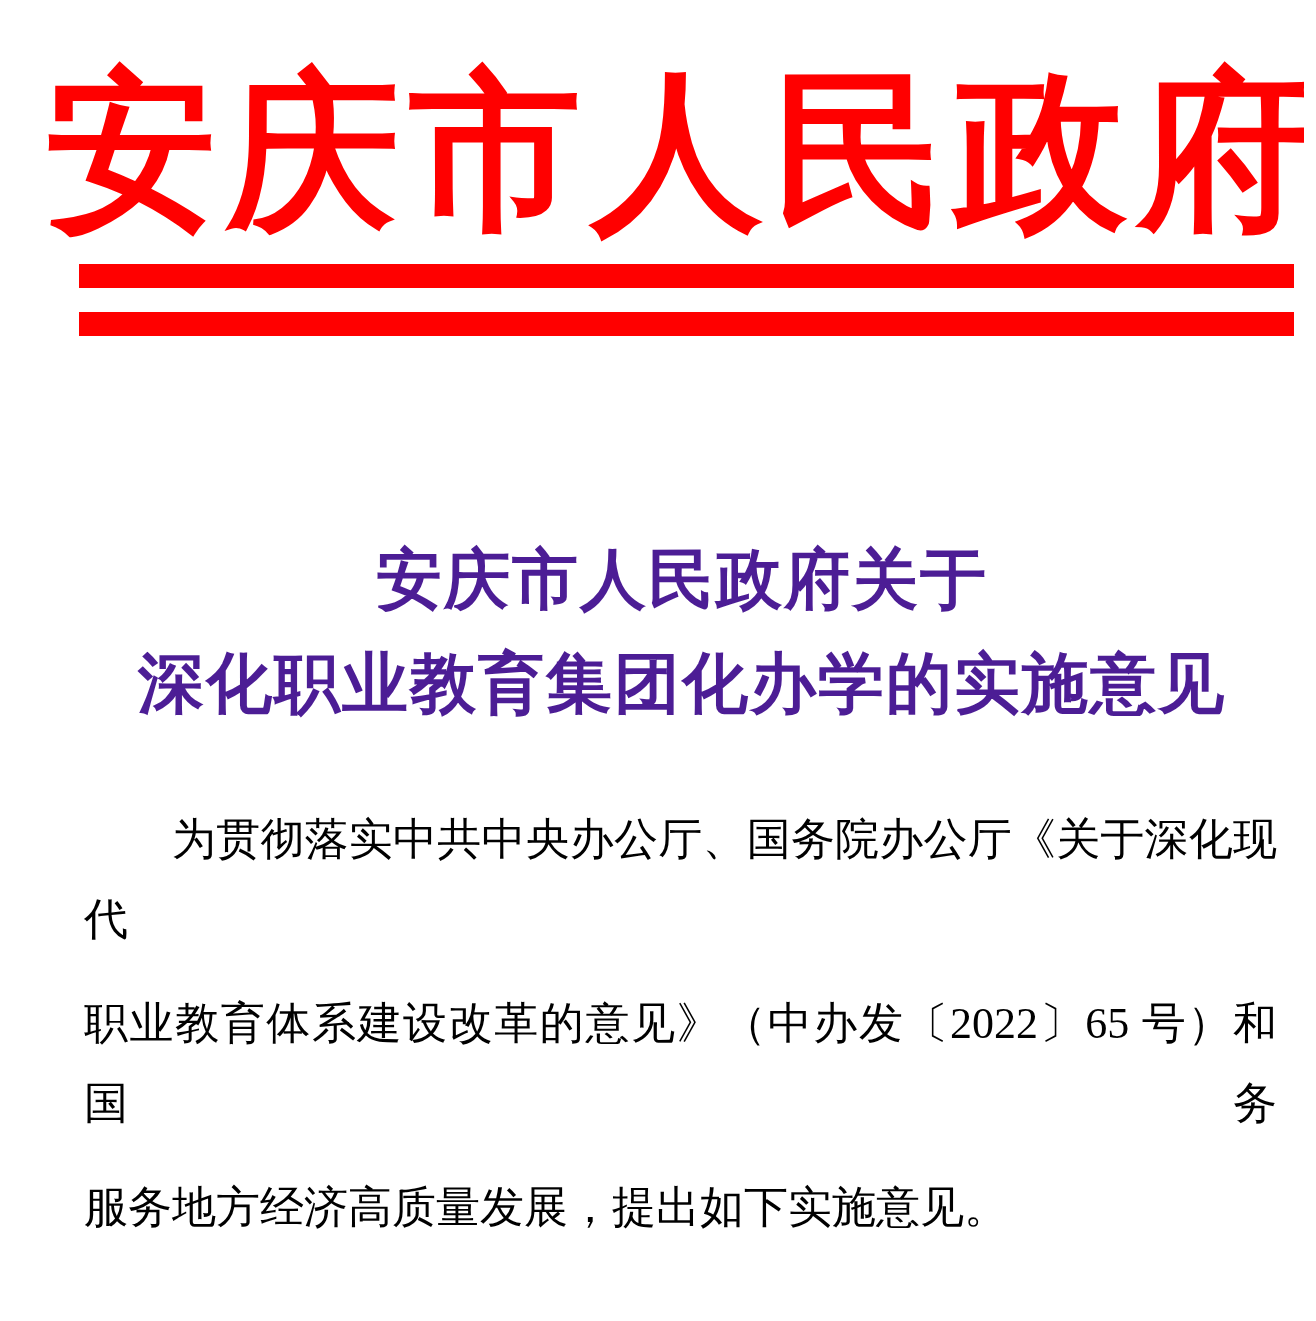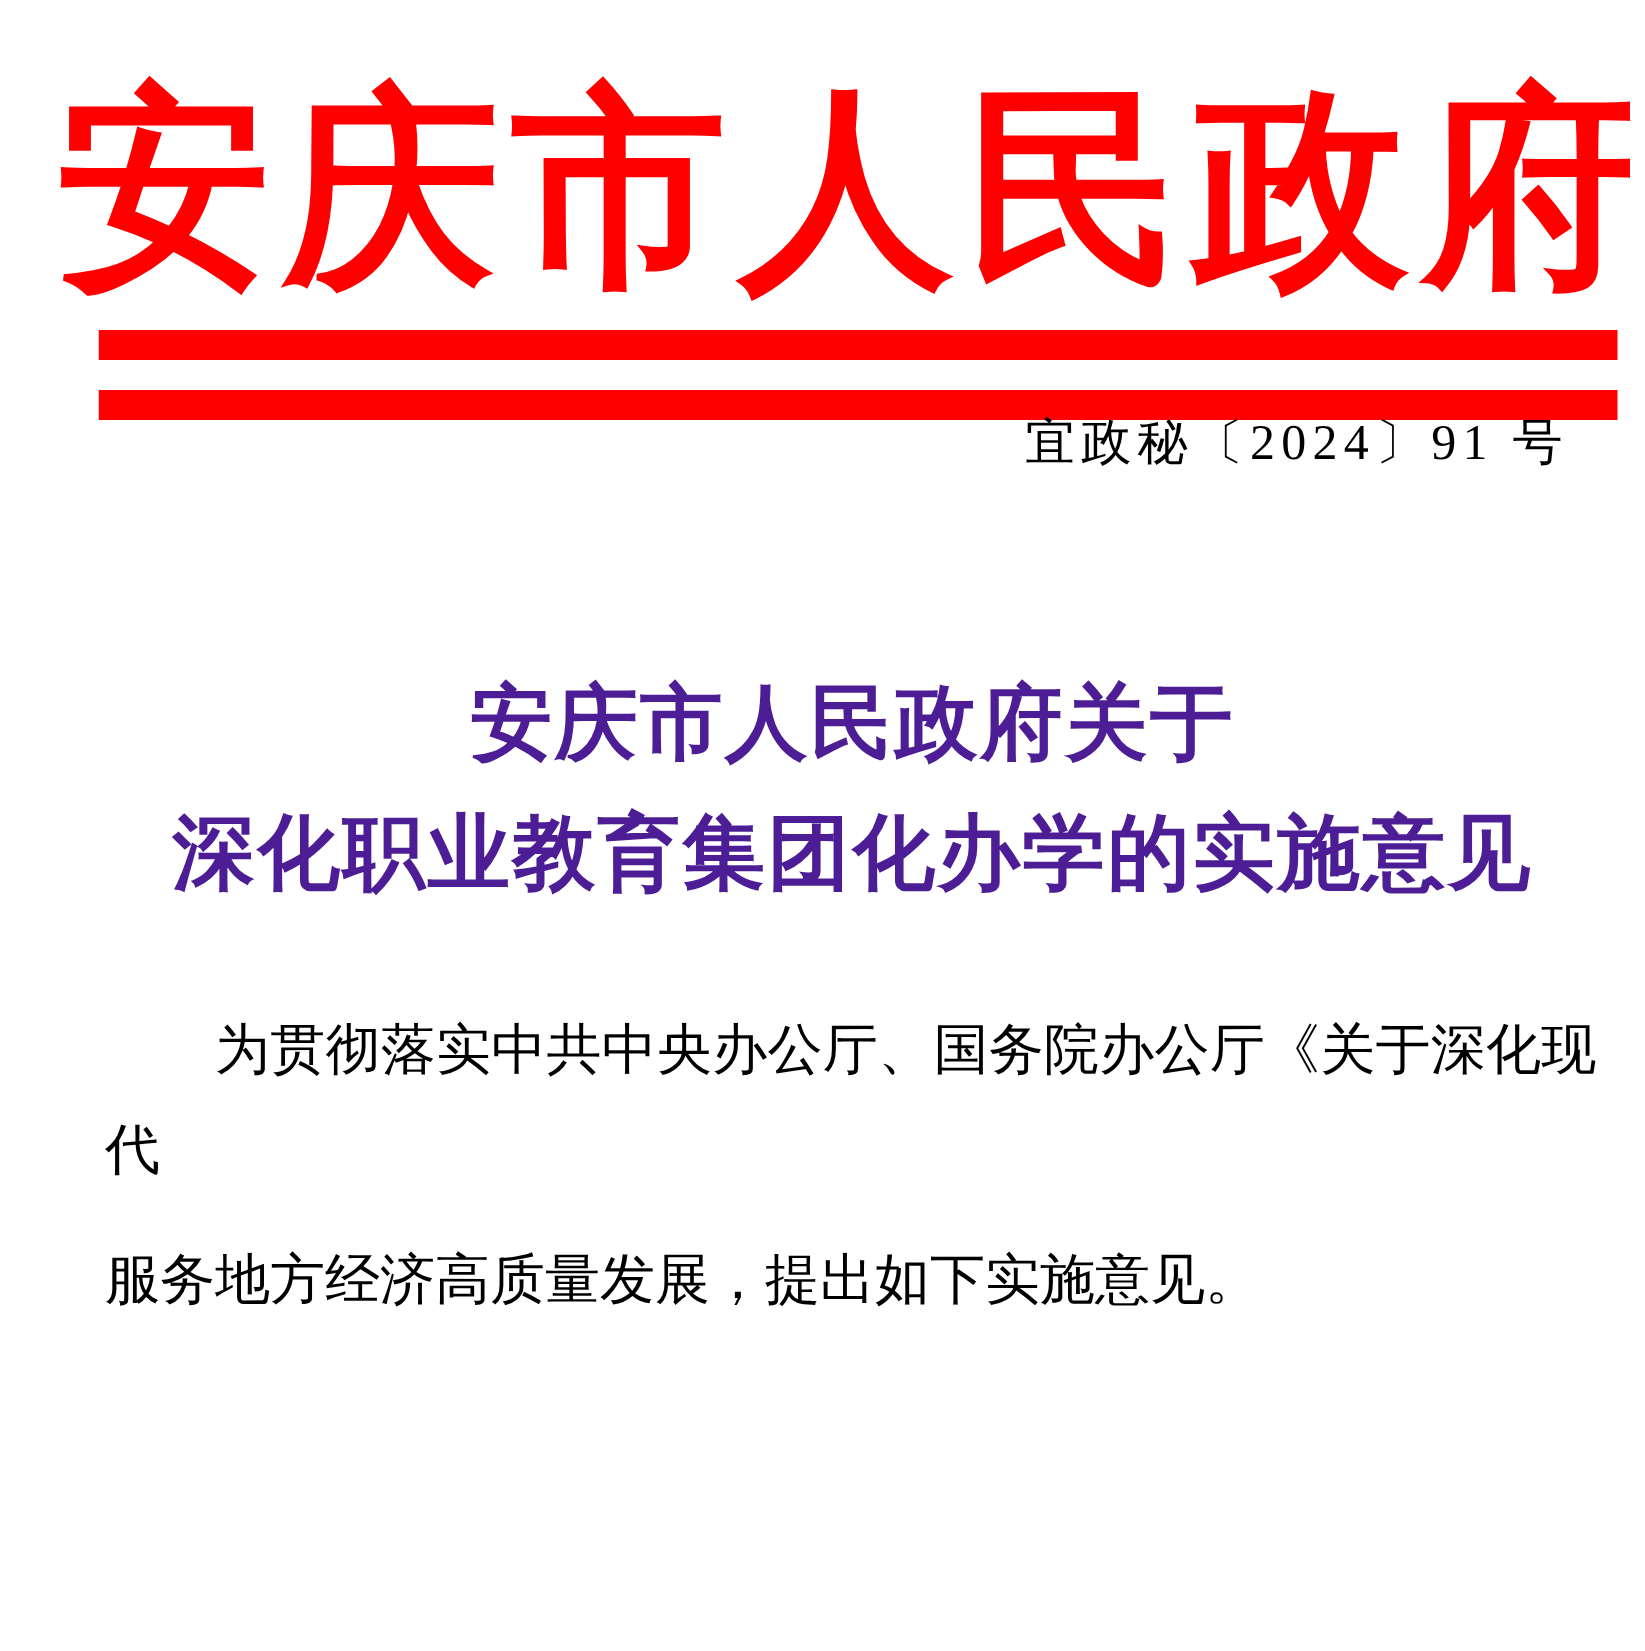--- a/index.html
+++ b/index.html
@@ -92,25 +92,25 @@
 <div class="page">
 
   <div class="org-title">安庆市人民政府</div>
 
   <div class="divider">
     <div class="bar-thick"></div>
     <div class="bar-gap"></div>
     <div class="bar-thin"></div>
   </div>
 
-  <div class="doc-number">宜政秘〔2024〕91 号</div>
 
   <div class="doc-title">
     <div>安庆市人民政府关于</div>
     <div>深化职业教育集团化办学的实施意见</div>
   </div>
 
   <div class="body-text">
     <div class="body-line justify indent">为贯彻落实中共中央办公厅、国务院办公厅《关于深化现代</div>
+    <div class="body-line justify">职业教育体系建设改革的意见》（中办发〔2022〕65 号）和国务</div>
     <div class="body-line">服务地方经济高质量发展，提出如下实施意见。</div>
   </div>
 
 </div>
 
 </body></html>

